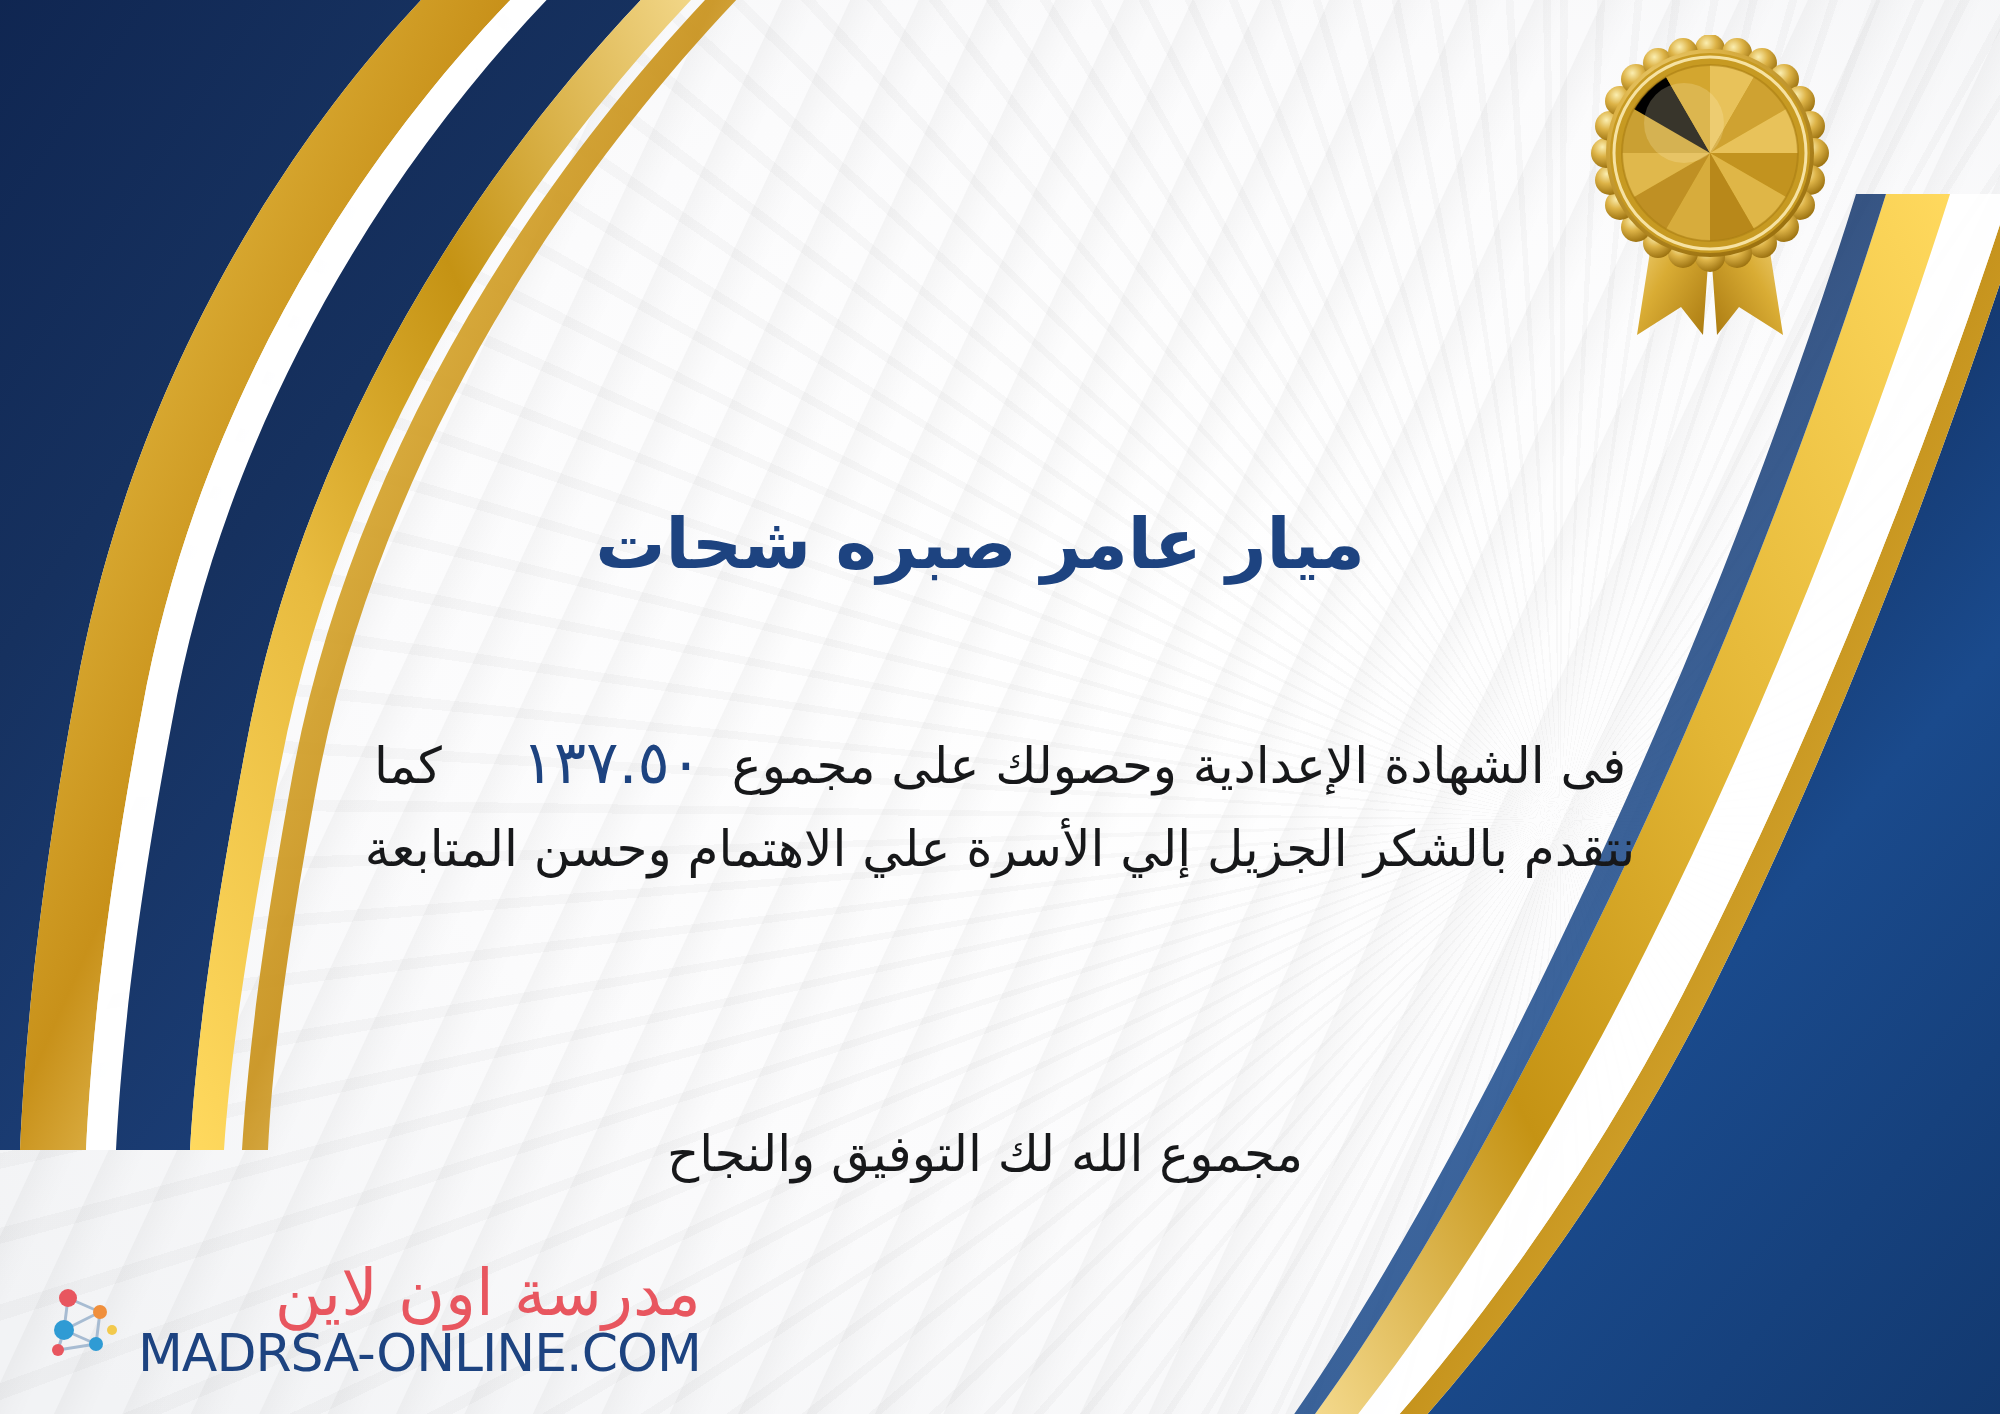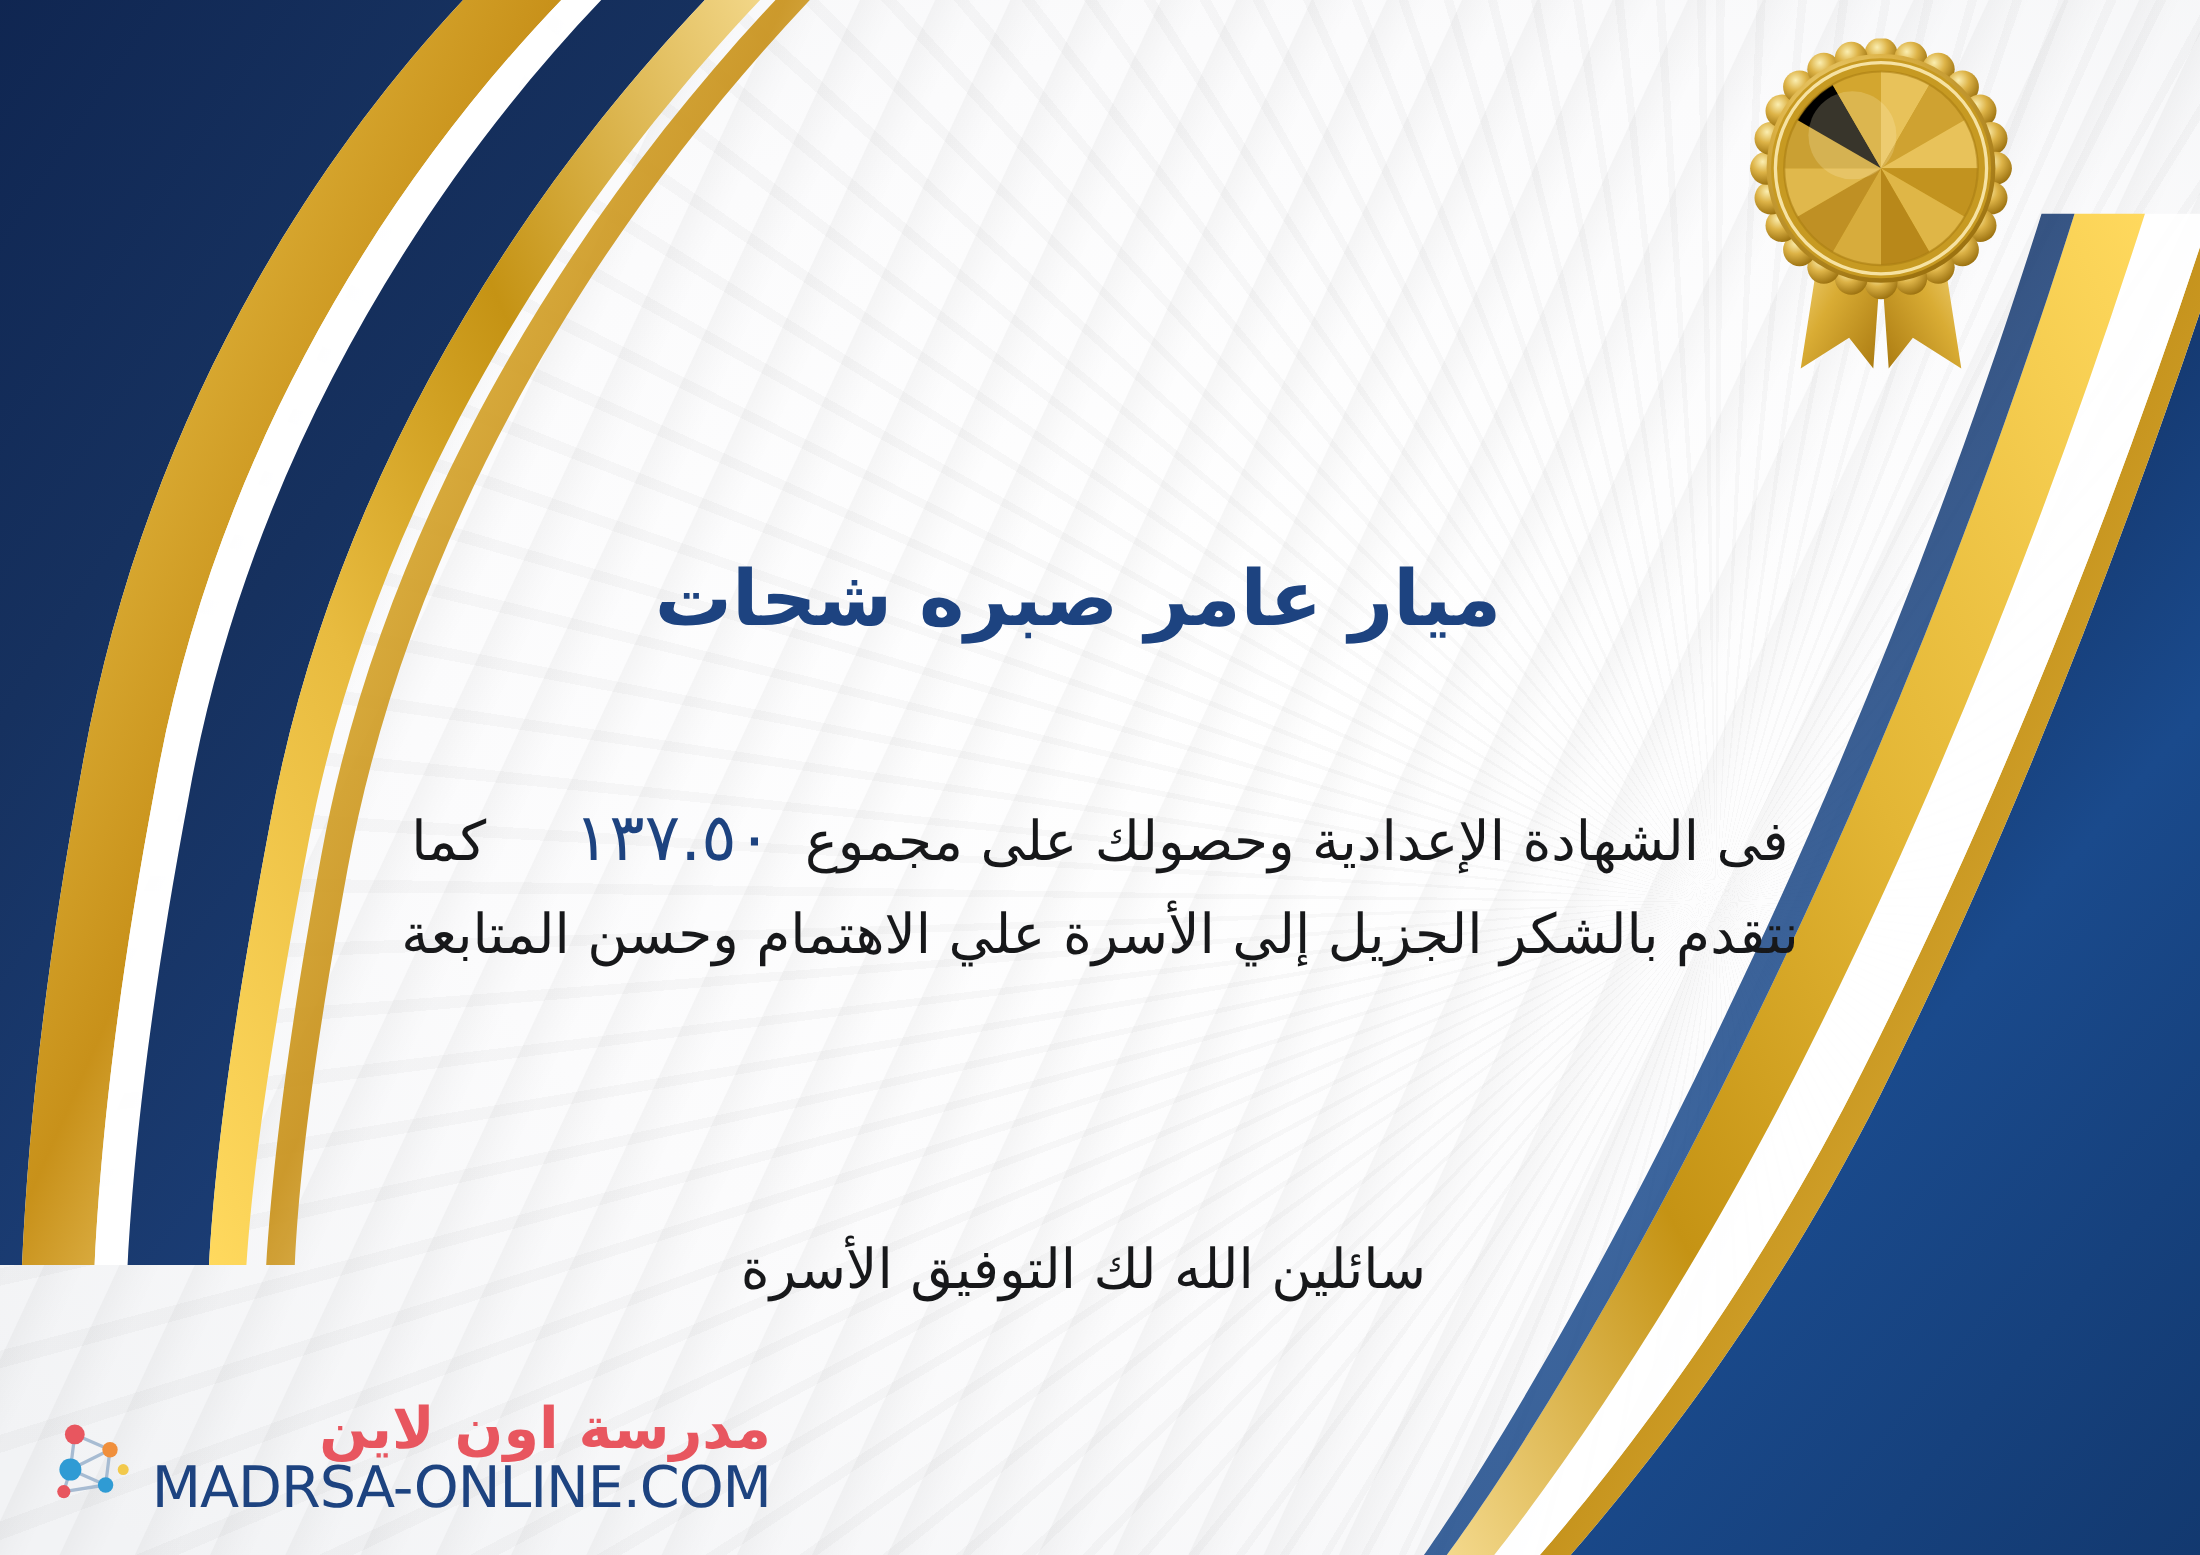--- a/index.html
+++ b/index.html
@@ -97,21 +97,21 @@
   
   .brand{
     position:absolute;
     left:38px;bottom:32px;
     display:flex;align-items:center;
     gap:14px;
     direction:rtl;
   }
   .brand-text{display:flex;flex-direction:column;align-items:flex-start;}
   .brand-ar{
-    font-size:52px;font-weight:700;color:#e8565f;
+    font-size:64px;font-weight:400;color:#e8565f;
     line-height:1.0;white-space:nowrap;
     letter-spacing:-1px;
   }
   .brand-en{
     font-size:52px;font-weight:400;color:#1d4380;
     line-height:1.1;letter-spacing:-1px;
     white-space:nowrap;direction:ltr;
   }
   .brand-mark{width:86px;height:86px;flex:none;}
 </style>
@@ -296,21 +296,21 @@
   <div class="body">
     <div>
       <span>فى الشهادة الإعدادية وحصولك على مجموع</span>
       <span class="score">١٣٧.٥٠</span>
       <span class="gap"></span>
       <span>كما</span>
     </div>
     <div>نتقدم  بالشكر الجزيل إلي الأسرة علي الاهتمام وحسن المتابعة</div>
   </div>
 
-  <div class="closing">سائلين الله لك التوفيق  الأسرة</div>
+  <div class="closing">مجموع الله لك التوفيق  والنجاح</div>
 
   <div class="brand">
     <div class="brand-text">
       <div class="brand-ar">مدرسة اون لاين</div>
       <div class="brand-en">MADRSA-ONLINE.COM</div>
     </div>
     <div class="brand-mark">
       <svg width="86" height="86" viewBox="0 0 86 86" aria-hidden="true">
         <g stroke="#9fb6cf" stroke-width="3" fill="none" opacity="0.9">
           <line x1="30" y1="20" x2="62" y2="34"></line>

